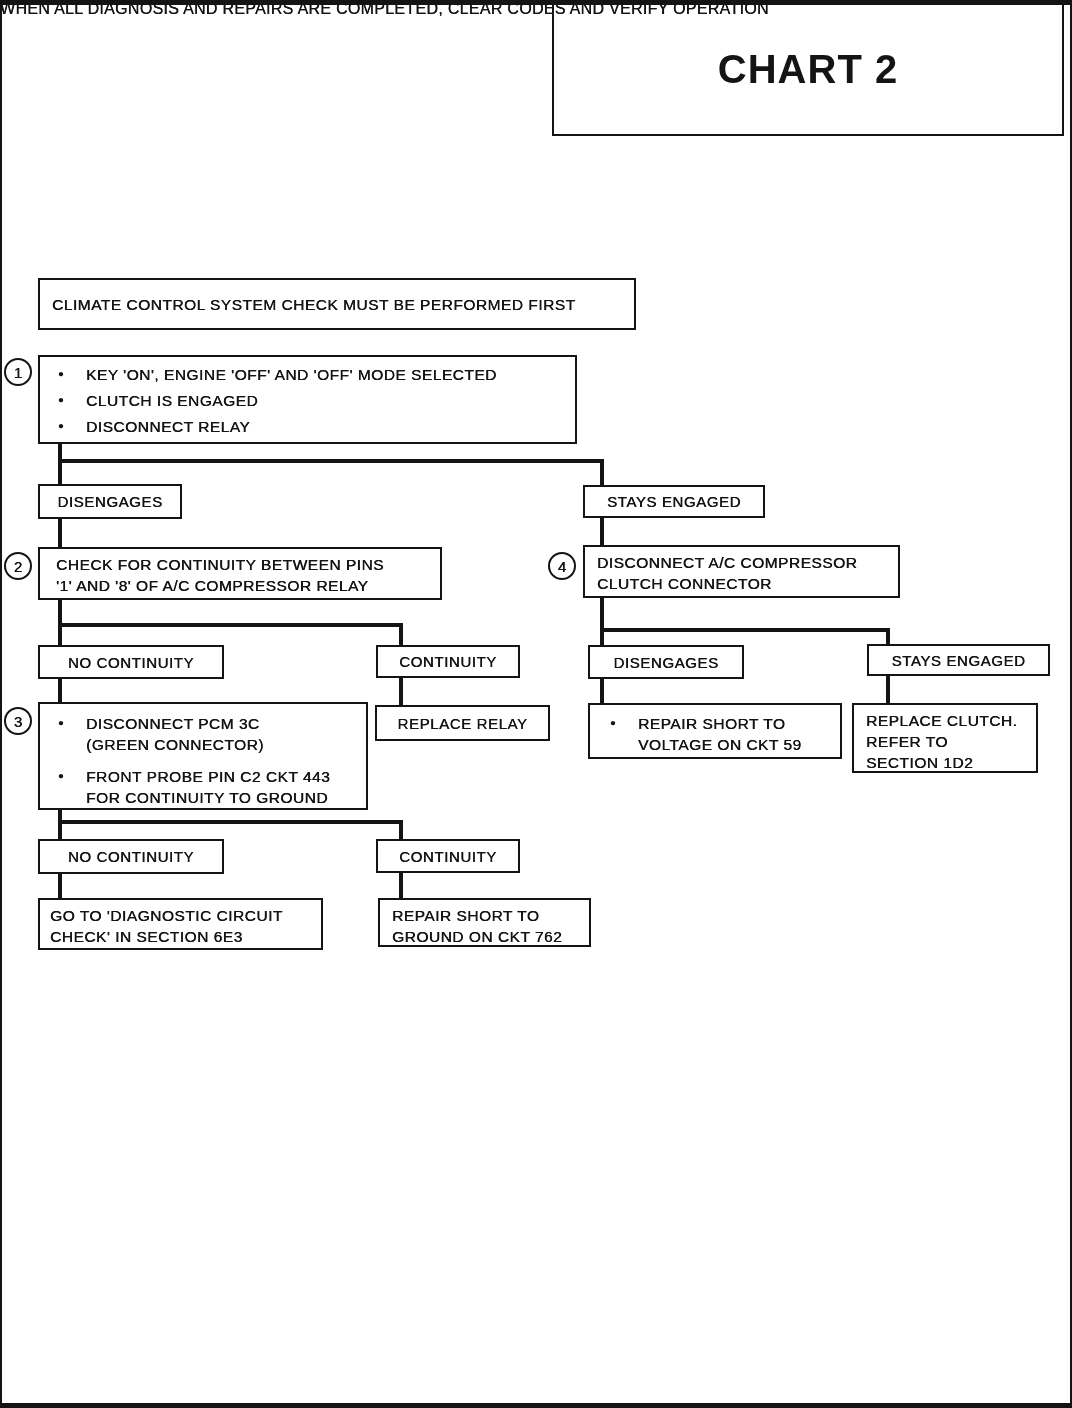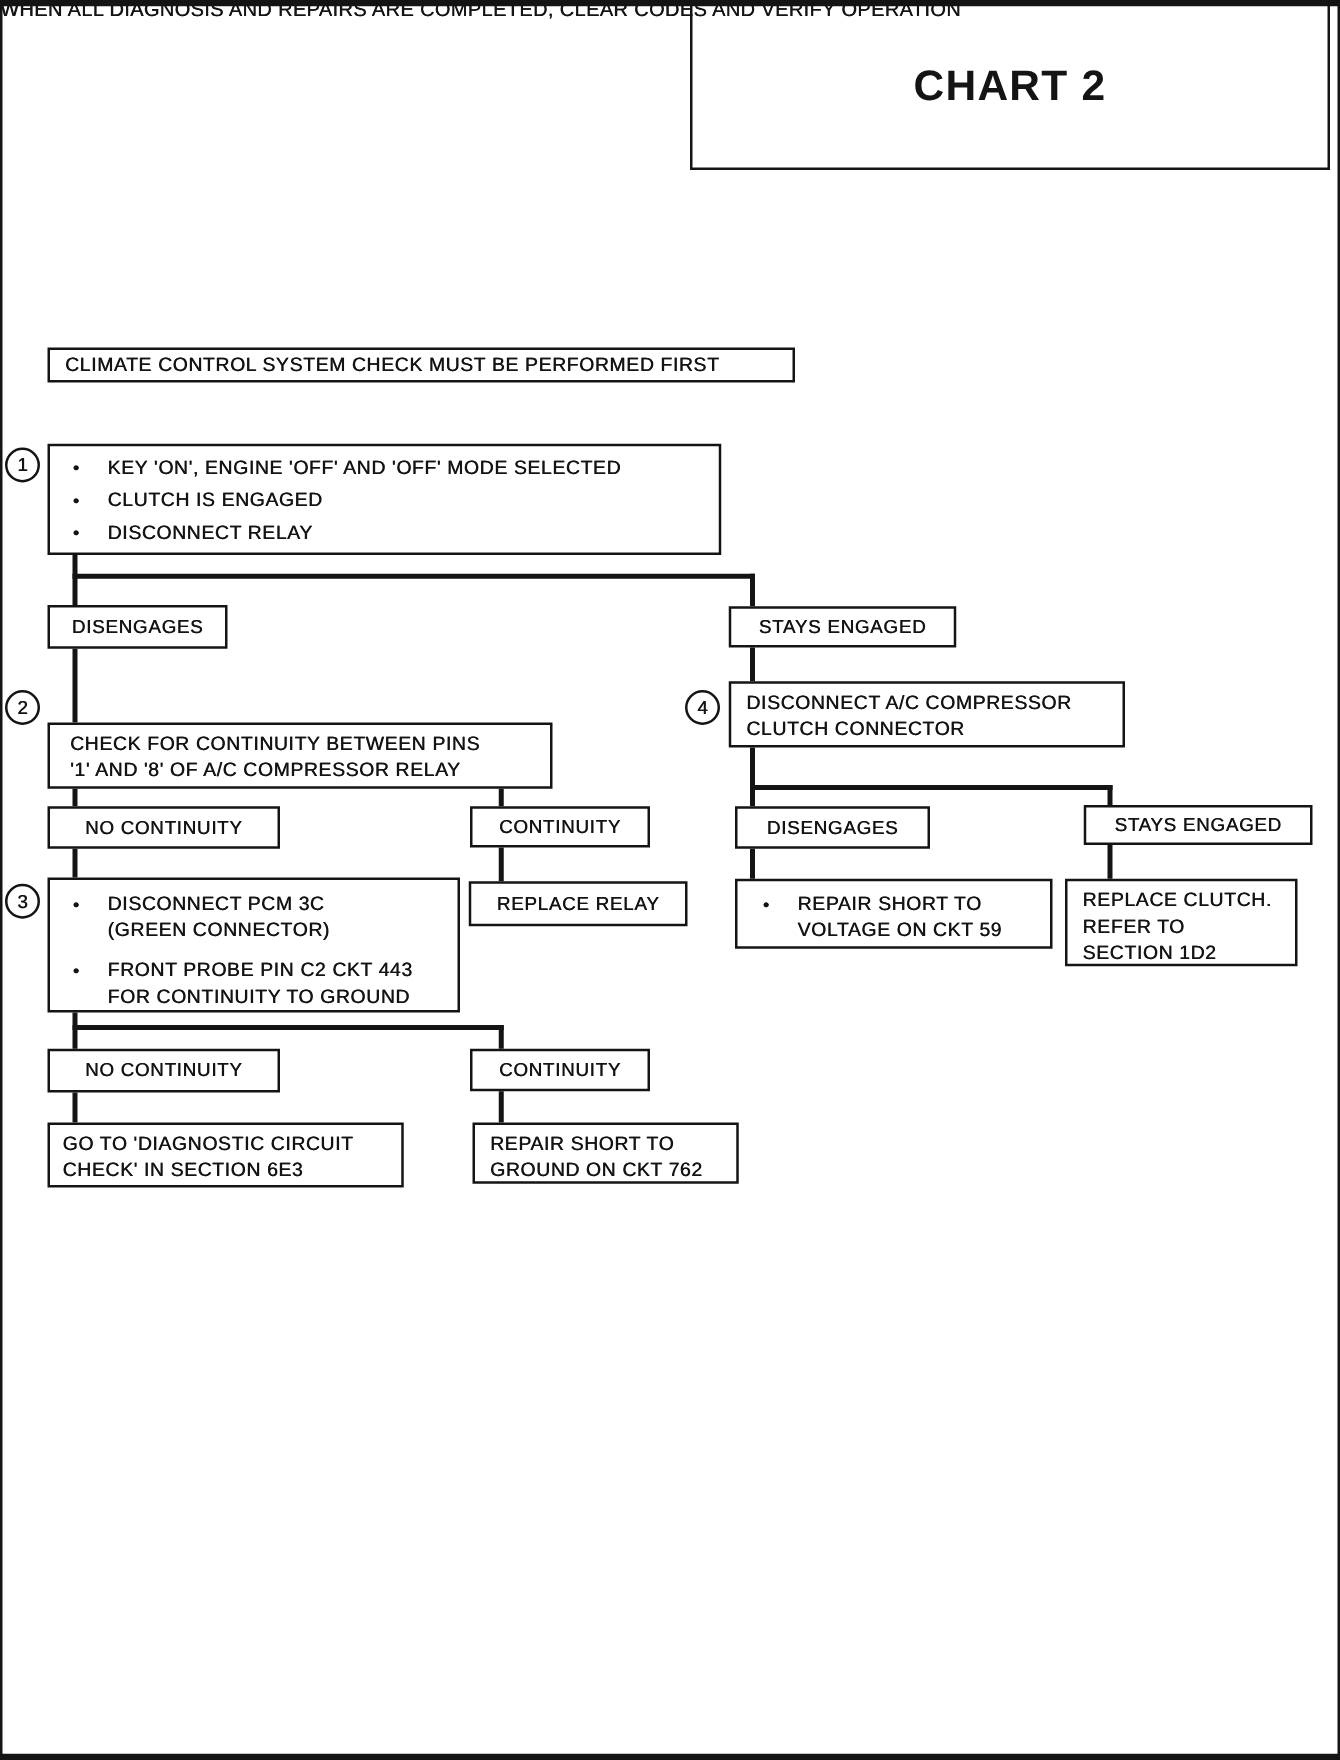--- a/index.html
+++ b/index.html
@@ -66,21 +66,21 @@
     padding-left: 4px;
   }
   .title-box {
     display: flex;
     flex-direction: column;
     align-items: center;
     justify-content: center;
     gap: 16px;
     text-align: center;
   }
-  .title-main { font-weight: bold; font-size: 34px; letter-spacing: 1px; }
+  .title-main { font-weight: bold; font-size: 40px; letter-spacing: 1px; }
   .title-sub { font-weight: bold; font-size: 27px; letter-spacing: 0.5px; }
   .footer-text {
     position: absolute;
     left: 0; top: 1344; width: 1008px;
     text-align: left;
     font-size: 16px;
     letter-spacing: 0.3px;
     text-shadow: 0.3px 0 0 currentColor;
     z-index: 2;
   }
@@ -100,21 +100,21 @@
   <div class="line" style="left:600px; top:628px; width:290px; height:4px;"></div>
   <div class="line" style="left:886px; top:628px; width:4px;   height:79px;"></div>
   <div class="line" style="left:58px;  top:808px; width:4px;   height:94px;"></div>
   <div class="line" style="left:58px;  top:820px; width:345px; height:4px;"></div>
   <div class="line" style="left:399px; top:820px; width:4px;   height:82px;"></div>
 
   <div class="box title-box" style="left:552px; top:2px; width:512px; height:134px;">
     <div class="title-main">CHART 2</div>
   </div>
 
-  <div class="box text-box" style="left:38px; top:278px; width:598px; height:28px; display:flex; align-items:center; padding-left:12px;">
+  <div class="box text-box" style="left:38px; top:278px; width:598px; height:52px; display:flex; align-items:center; padding-left:12px;">
     <span>CLIMATE CONTROL SYSTEM CHECK MUST BE PERFORMED FIRST</span>
   </div>
 
   <div class="step-num" style="left:4px; top:358px;">
     <span>1</span>
   </div>
   <div class="box text-box" style="left:38px; top:355px; width:539px; height:89px; padding:7px 6px 4px 14px;">
     <div class="bullet-row" style="margin-bottom:5px;">
       <span class="bullet-glyph">●</span>
       <span>KEY 'ON', ENGINE 'OFF' AND 'OFF' MODE SELECTED</span>
@@ -132,21 +132,21 @@
   <div class="box label-box" style="left:38px; top:484px; width:144px; height:35px;">
     <span>DISENGAGES</span>
   </div>
   <div class="box label-box" style="left:583px; top:485px; width:182px; height:33px;">
     <span>STAYS ENGAGED</span>
   </div>
 
   <div class="step-num" style="left:4px; top:552px;">
     <span>2</span>
   </div>
-  <div class="box text-box" style="left:38px; top:547px; width:404px; height:53px; padding:5px 2px 4px 16px;margin-top:31px;">
+  <div class="box text-box" style="left:38px; top:547px; width:404px; height:53px; padding:5px 2px 4px 16px;">
     <div>CHECK FOR CONTINUITY BETWEEN PINS</div>
     <div>'1' AND '8' OF A/C COMPRESSOR RELAY</div>
   </div>
 
   <div class="step-num" style="left:548px; top:552px;">
     <span>4</span>
   </div>
   <div class="box text-box" style="left:583px; top:545px; width:317px; height:53px; padding:5px 6px 4px 12px;">
     <div>DISCONNECT A/C COMPRESSOR</div>
     <div>CLUTCH CONNECTOR</div>

